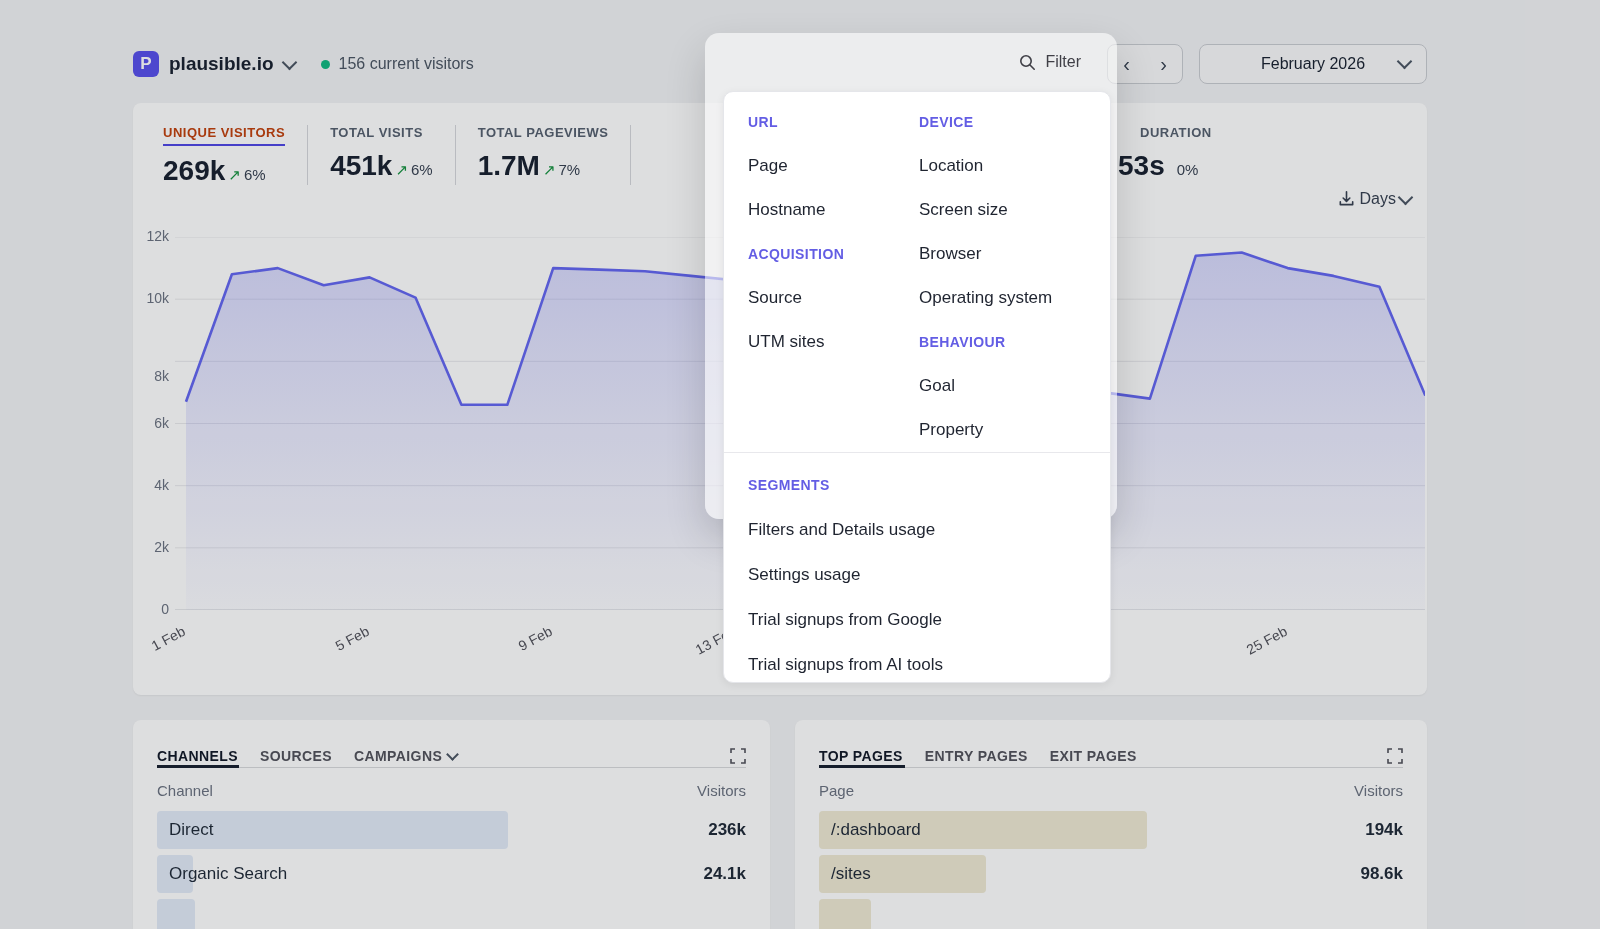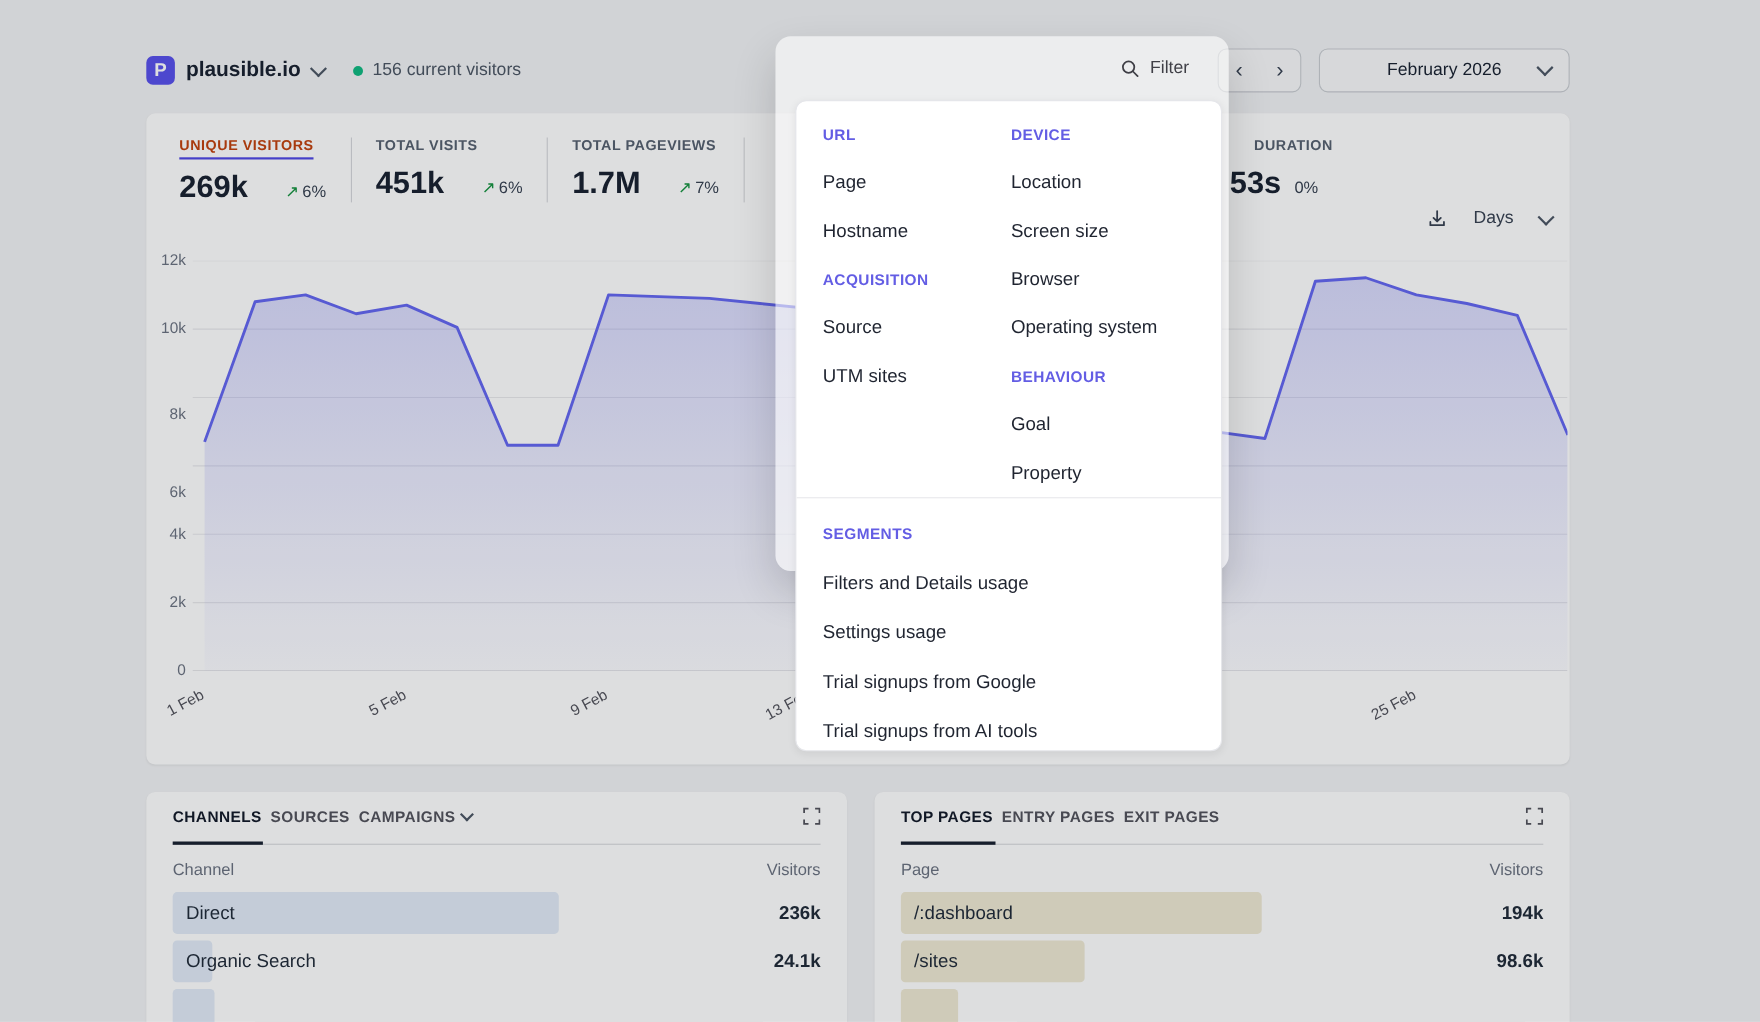--- a/index.html
+++ b/index.html
@@ -24,40 +24,40 @@
   .month .chev{position:absolute;right:16px;top:15px;}
   
   .card{position:absolute;background:#fff;border-radius:8px;box-shadow:0 1px 2px rgba(0,0,0,0.06);}
   .main-card{left:133px;top:103px;width:1294px;height:592px;}
   
   .stats{position:absolute;left:30px;top:20px;display:flex;align-items:stretch;}
   .stat{padding:0 22px;}
   .stat:first-child{padding-left:0;}
   .stat-label{font-size:13px;font-weight:bold;letter-spacing:.5px;color:#56606f;white-space:nowrap;}
   .stat.active .stat-label{color:#c2410c;border-bottom:2px solid #4f46e5;padding-bottom:4px;display:inline-block;}
-  .stat-row{display:flex;align-items:baseline;gap:34px;margin-top:9px;}
+  .stat-row{display:flex;align-items:baseline;gap:3px;margin-top:9px;}
   .stat-value{font-size:28px;font-weight:bold;color:#18202f;}
   .stat-change{font-size:15px;color:#374151;}
   .up-arrow{color:#15923f;font-size:15px;margin-right:3px;}
   .stat-divider{width:1px;background:#d6d7db;margin:2px 0;}
   .stat-abs{position:absolute;left:963px;top:20px;}
   .stat-abs .stat-label{margin-left:22px;}
   
-  .interval{position:absolute;right:16px;top:86px;display:flex;align-items:center;gap:24px;cursor:pointer;}
+  .interval{position:absolute;right:16px;top:86px;display:flex;align-items:center;gap:4px;cursor:pointer;}
   .interval-label{font-size:16px;color:#374151;}
   .interval .chev{margin-top:-2px;}
   
   .plot{position:absolute;left:42px;top:134px;width:1250px;height:373px;}
   .ylab{position:absolute;width:36px;text-align:right;left:0;font-size:14px;color:#6b7280;}
   .xlab{position:absolute;top:519px;width:60px;text-align:right;font-size:14px;color:#52525b;transform:rotate(-28deg);transform-origin:right center;}
   
   .bottom-card{top:720px;height:270px;padding:14px 24px;box-sizing:border-box;}
   .bc-left{left:133px;width:637px;}
   .bc-right{left:795px;width:632px;}
-  .tabs{display:flex;align-items:flex-start;gap:8px;height:30px;position:relative;}
+  .tabs{display:flex;align-items:flex-end;gap:22px;height:30px;position:relative;}
   .tab{font-size:14px;font-weight:600;letter-spacing:.4px;color:#52525b;cursor:pointer;display:flex;align-items:center;gap:6px;}
   .tab.active{font-weight:bold;color:#111827;}
   .tab .chev{width:7px;height:7px;margin-top:-3px;}
   .expand{margin-left:auto;cursor:pointer;}
   .tab-line{height:1px;background:#d9dadd;position:relative;margin-top:3px;}
   .tab-ind{position:absolute;left:0;top:-2px;height:3px;background:#18202f;}
   .thead{display:flex;justify-content:space-between;margin-top:14px;font-size:15px;color:#6b7280;}
   .rows{margin-top:12px;}
   .trow{position:relative;height:38px;margin-bottom:6px;display:flex;align-items:center;cursor:pointer;}
   .tbar{position:absolute;left:0;top:0;bottom:0;border-radius:4px;}
@@ -151,21 +151,21 @@
         <path d="M10 3 v9 M6.5 9.5 L10 13 L13.5 9.5 M3.5 13.5 v3 h13 v-3" fill="none" stroke="#374151" stroke-width="1.7" stroke-linecap="round" stroke-linejoin="round"></path>
       </svg>
       <span class="interval-label">Days</span>
       <span class="chev"></span>
     </div>
 
     <div id="y-labels">
         <span class="ylab" style="top: 498px;">0</span>
         <span class="ylab" style="top: 435.833px;">2k</span>
         <span class="ylab" style="top: 373.667px;">4k</span>
-        <span class="ylab" style="top: 311.5px; margin-top: 24px;">6k</span>
+        <span class="ylab" style="top: 311.5px;">6k</span>
         <span class="ylab" style="top: 265px;">8k</span>
         <span class="ylab" style="top: 187.167px;">10k</span>
         <span class="ylab" style="top: 125px;">12k</span>
       </div>
     <div class="plot">
       <svg id="chart-svg" width="1250" height="373" viewBox="0 0 1250 373">
           <defs>
             <linearGradient id="g1" x1="0" y1="0" x2="0" y2="1">
               <stop offset="0" stop-color="#6366f1" stop-opacity="0.25"></stop>
               <stop offset="1" stop-color="#6366f1" stop-opacity="0.02"></stop>

